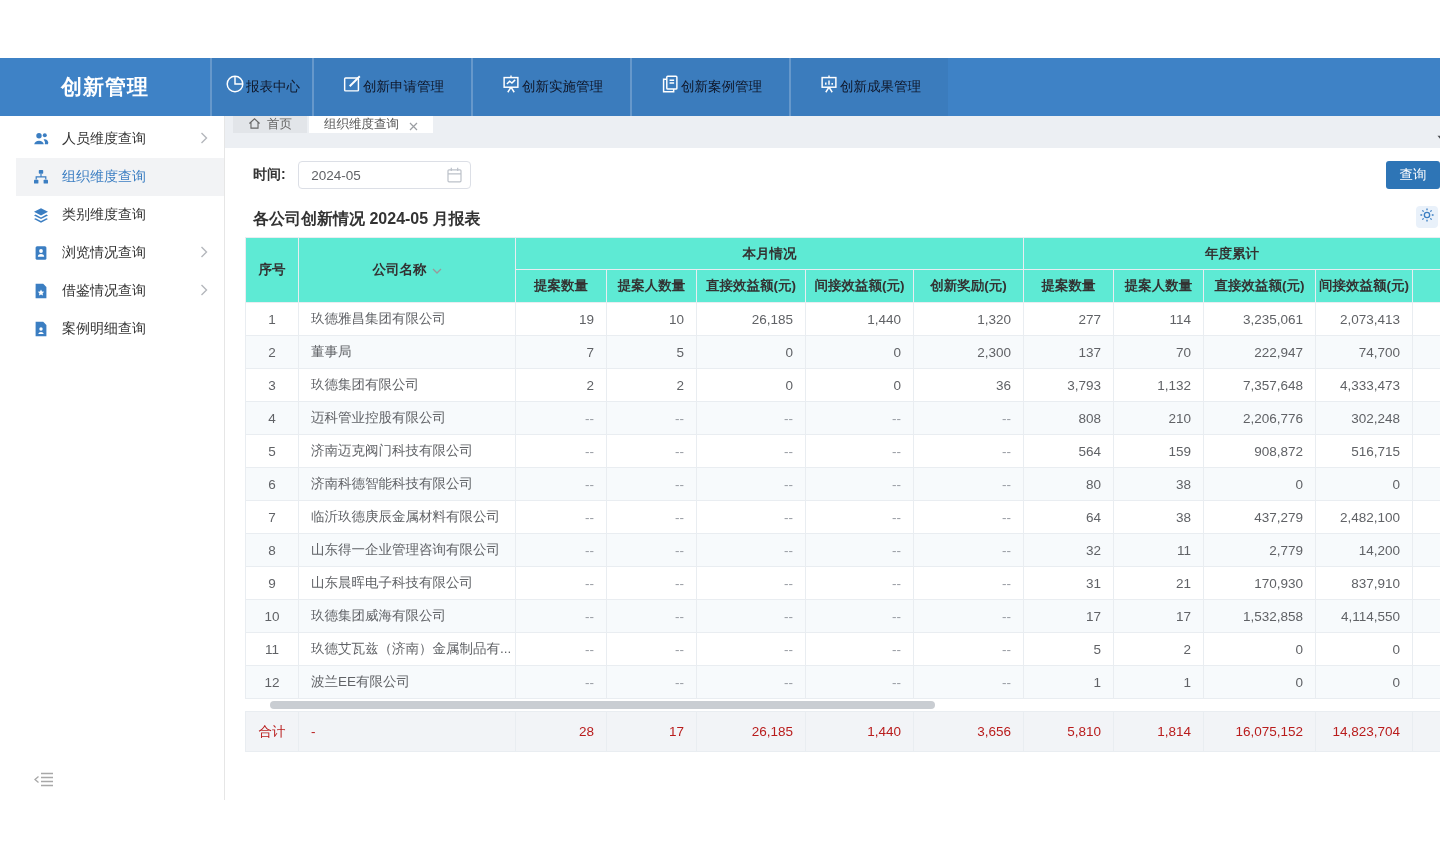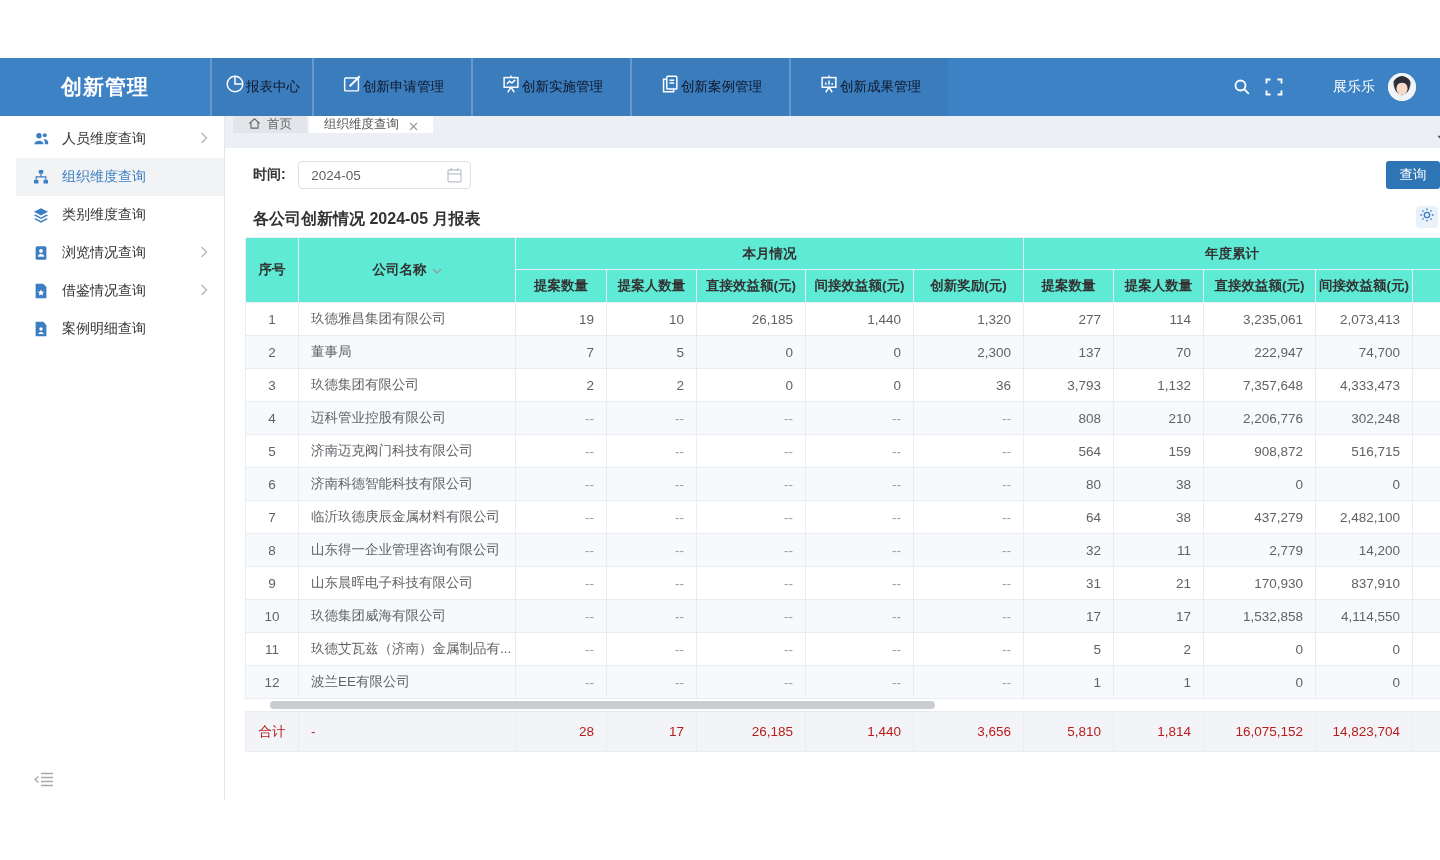--- a/index.html
+++ b/index.html
@@ -127,44 +127,20 @@
               <path d="M12 2.8 V5"></path>
               <rect x="4.5" y="5" width="15" height="10.5"></rect>
               <path d="M8.5 12.8 V10.3 M12 12.8 V8.3 M15.5 12.8 V11"></path>
               <path d="M12 15.5 L8.5 21 M12 15.5 L15.5 21"></path>
             </svg>
         </span>
         <span>创新成果管理</span>
       </div>
     </div>
 
-    <div class="topbar-right">
-      <span class="tb-icon">
-        <svg viewBox="0 0 18 18" fill="none" stroke="#fff" stroke-width="1.8">
-            <circle cx="7.5" cy="7.5" r="5"></circle>
-            <path d="M11.2 11.2 L15.8 15.8"></path>
-          </svg>
-      </span>
-      <span class="tb-icon">
-        <svg viewBox="0 0 18 18" fill="none" stroke="#fff" stroke-width="1.8">
-            <path d="M1.5 5.5 V1.5 H5.5 M12.5 1.5 H16.5 V5.5 M16.5 12.5 V16.5 H12.5 M5.5 16.5 H1.5 V12.5"></path>
-          </svg>
-      </span>
-      <span class="user-name">展乐乐</span>
-      <span class="avatar">
-        <svg viewBox="0 0 28 28">
-            <circle cx="14" cy="14" r="14" fill="#f0f4f7"></circle>
-            <path d="M5.5 14 a8.5 8.5 0 0 1 17 0 v-4 a8.5 6.5 0 0 0 -17 0 Z" fill="#2e2e38"></path>
-            <path d="M6 12 a8 9 0 0 1 16 0 c0 5-3.5 9.5-8 9.5 s-8-4.5-8-9.5 Z" fill="#2e2e38"></path>
-            <ellipse cx="14" cy="15.5" rx="5.6" ry="6.4" fill="#f7dac6"></ellipse>
-            <path d="M8.4 12.5 c1-3.6 10.2-3.6 11.2 0 l.4-2 a6 6 0 0 0 -12 0 Z" fill="#2e2e38"></path>
-            <path d="M12.6 21.4 h2.8 l-1.4 1.6 Z" fill="#e8b4a4"></path>
-          </svg>
-      </span>
-    </div>
   </div>
 
   <div class="bodywrap">
 
     <aside class="sidebar">
       <div class="side-item">
         <span class="s-icon">
           <svg viewBox="0 0 16 16" fill="#3b7ec2">
               <circle cx="6" cy="4.8" r="2.7"></circle>
               <path d="M1.2 13.2 a4.9 4.4 0 0 1 9.6 0 Z"></path>

